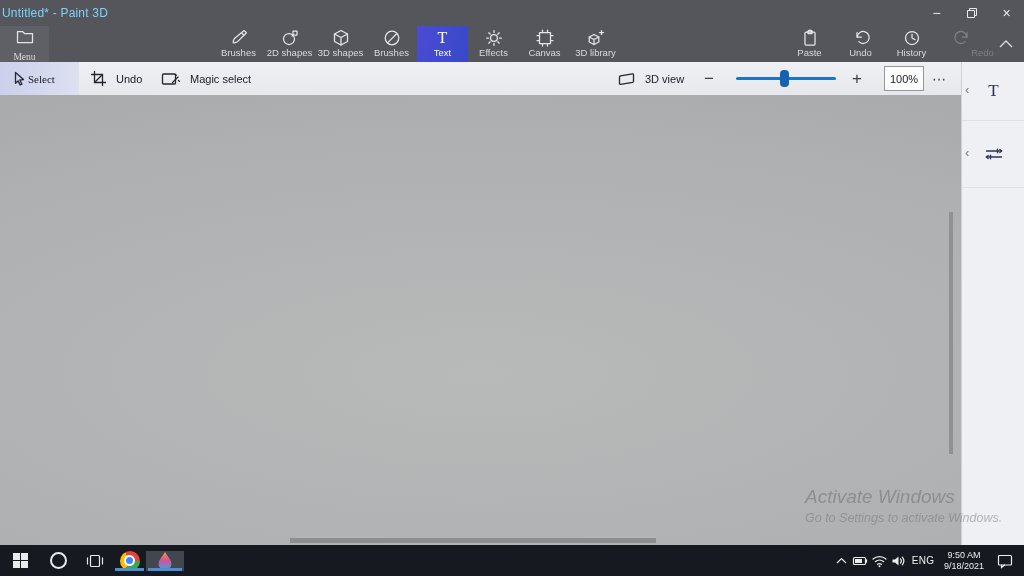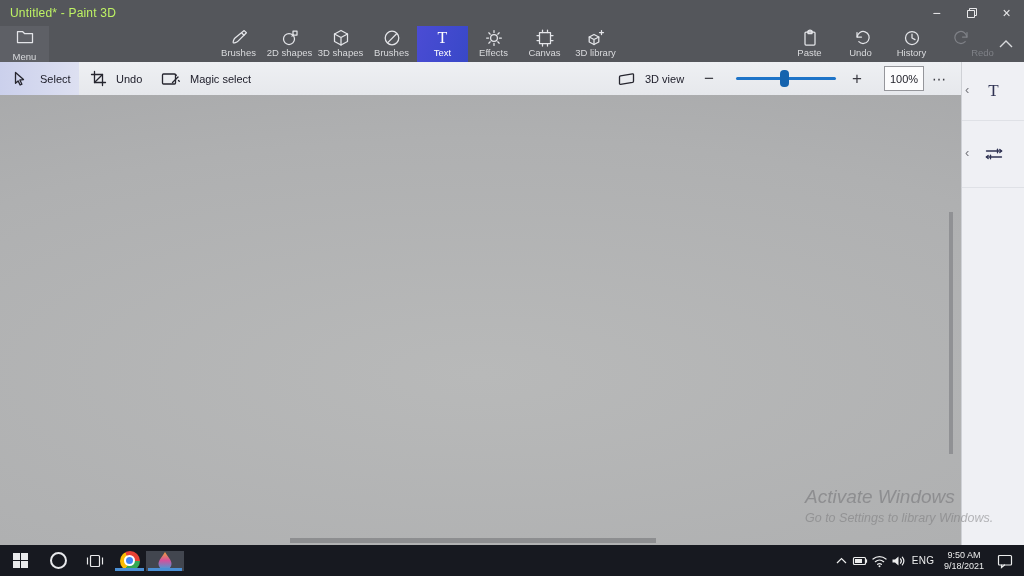--- a/index.html
+++ b/index.html
@@ -3,32 +3,32 @@
 <meta charset="utf-8">
 <style>
   html,body{margin:0;padding:0;}
   body{width:1024px;height:576px;position:relative;overflow:hidden;
        font-family:"Liberation Sans",sans-serif;background:#aeafb0;
        -webkit-font-smoothing:antialiased;}
   svg{display:block;}
 
   
   .titlebar{position:absolute;left:0;top:0;width:1024px;height:26px;background:#54565b;z-index:3;}
-  .title{position:absolute;left:10px;top:6px;font-size:12px;color:#bef264;letter-spacing:.2px;}
+  .title{position:absolute;left:2px;top:6px;font-size:12px;color:#7dd3fc;letter-spacing:.2px;}
   .win-controls{position:absolute;right:0;top:0;display:flex;}
   .win-btn{width:35px;height:26px;display:flex;align-items:center;justify-content:center;color:#e9e9eb;font-size:14px;}
 
   
   .ribbon{position:absolute;left:0;top:26px;width:1024px;height:36px;background:#54565b;z-index:3;}
   .menu-tile{position:absolute;left:0;top:0;width:49px;height:36px;background:#5e6066;
              display:flex;flex-direction:column;align-items:center;}
   .rtab{width:51px;height:36px;display:flex;flex-direction:column;align-items:center;}
   .rtab .ric{margin-top:2px;height:19px;display:flex;align-items:center;}
   .rlabel{font-size:9.5px;color:#d9dadd;margin-top:0px;white-space:nowrap;}
-  .menu-tile .rlabel{margin-top:1px;}
+  .menu-tile .rlabel{margin-top:1px;font-family:Liberation Serif, serif;}
   .tabs{position:absolute;left:213px;top:0;display:flex;}
   .actions{position:absolute;left:784px;top:0;display:flex;}
   .rtab.active{background:linear-gradient(110deg,#4b4cd4,#3848c8);}
   .rtab.active .rlabel{color:#ffffff;}
   .rtab.disabled .rlabel{color:#7f8187;margin-left:40px;}
   .ribbon-ic{stroke:#e4e5e9;fill:none;stroke-width:1.25;stroke-linecap:round;stroke-linejoin:round;}
   .rtab.disabled .ribbon-ic{stroke:#7f8187;}
   .tletter{font-family:"Liberation Serif",serif;font-size:16px;color:#fff;line-height:16px;}
   .collapse-btn{position:absolute;right:4px;top:0;width:28px;height:36px;display:flex;align-items:center;justify-content:center;}
 
@@ -242,21 +242,21 @@
   </div>
 </div>
 
 <div class="toolbar2">
   <div class="select-tile">
     <span style="margin-left:12px;">
       <svg class="dk" width="16" height="16" viewBox="0 0 16 16">
           <path d="M3.5 1.5 L11.5 8.6 L7.9 9 L9.9 13.2 L8.1 14 L6.1 9.9 L3.5 12.2 Z"></path>
         </svg>
     </span>
-    <span class="t2label" style="margin-left:12px;">Select</span>
+    <span class="t2label" style="font-family:Liberation Serif, serif;">Select</span>
   </div>
 
   <div class="tool-btn" style="left:90px;">
     <span>
       <svg class="dk" width="17" height="17" viewBox="0 0 17 17">
           <path d="M4.5 1.5 V12.5 H15.5"></path>
           <path d="M1.5 4.5 H12.5 V15.5"></path>
           <path d="M4.5 12.5 L12.5 4.5"></path>
         </svg>
     </span>
@@ -305,21 +305,21 @@
     </div>
 </div>
 
 <div class="workspace">
   <div class="h-scrollbar"></div>
   <div class="v-scrollbar"></div>
 </div>
 
 <div class="watermark">
   <div class="wm1">Activate Windows</div>
-  <div class="wm2">Go to Settings to library Windows.</div>
+  <div class="wm2">Go to Settings to activate Windows.</div>
 </div>
 
 <div class="sidebar">
   <div class="side-sec sec1">
     <span class="side-chevron">‹</span>
     <span class="side-tletter">T</span>
   </div>
   <div class="side-sec sec2">
     <span class="side-chevron">‹</span>
     <span>

